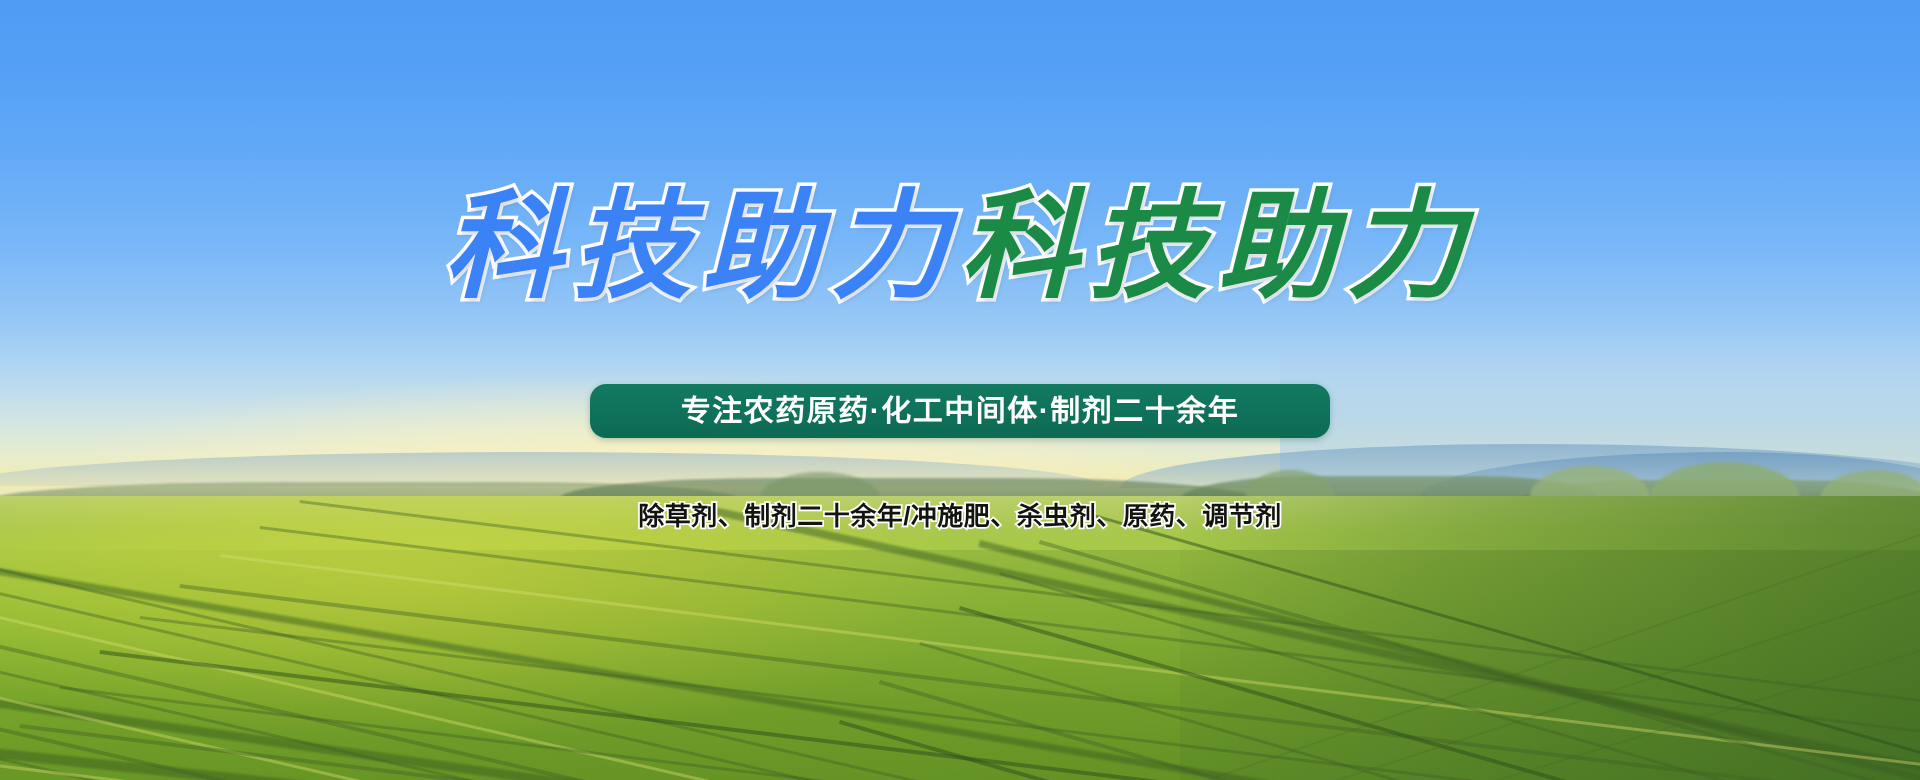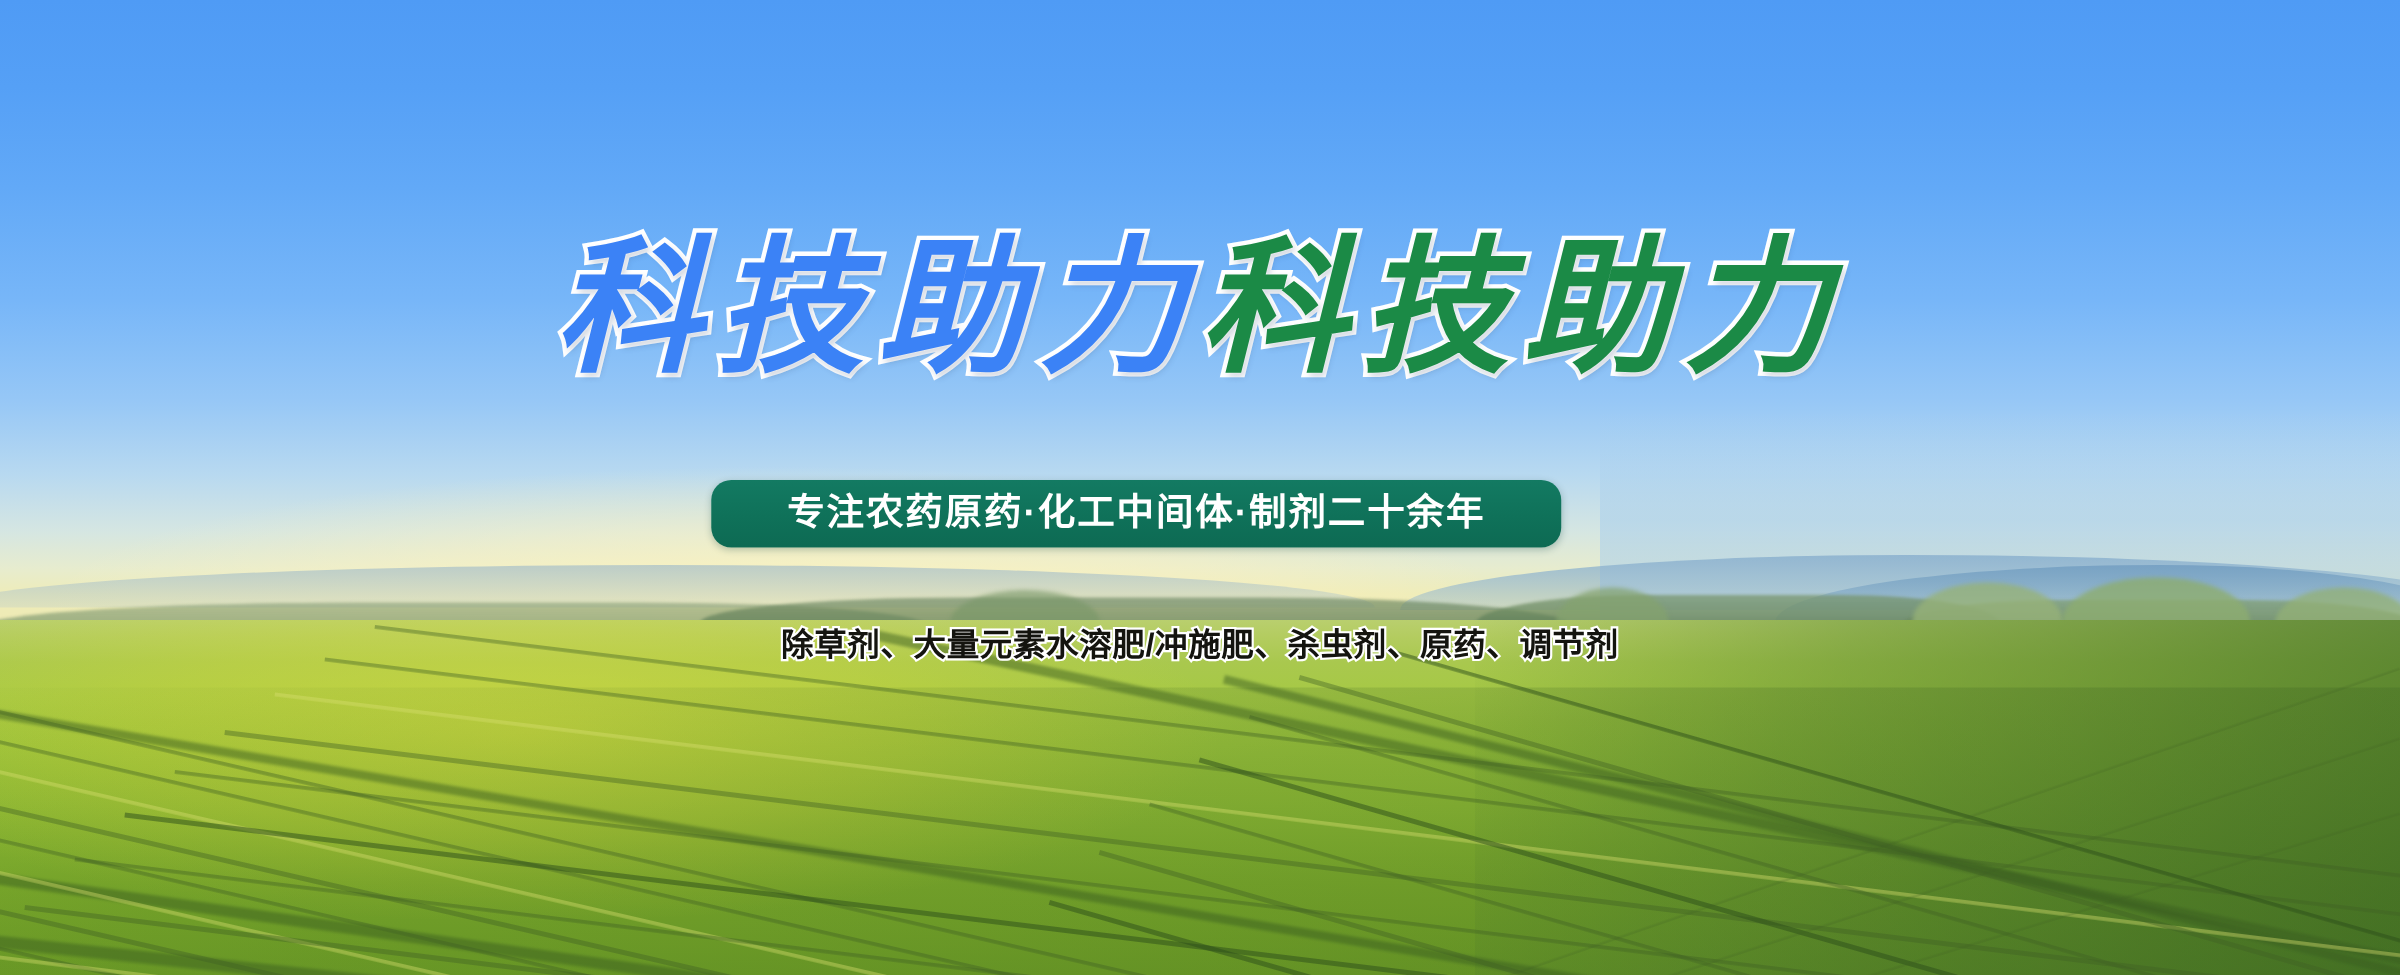--- a/index.html
+++ b/index.html
@@ -222,22 +222,22 @@
     text-shadow:
        0 0 2px #ffffff,
        2px 3px 5px rgba(40,70,110,0.22);
   }
   .title .seg-red { color: #3b82f6; }
   .title .seg-green { color: #1b8a46; }
 
   
   .pill {
     position: absolute;
-    left: 569px; top: 384px;
-    width: 680px; height: 54px;
+    left: 590px; top: 384px;
+    width: 740px; height: 54px;
     background: linear-gradient(to bottom, #137a62 0%, #0f7159 55%, #0d6a53 100%);
     border-radius: 16px 16px 16px 16px;
     box-shadow: 0 2px 6px rgba(0,60,50,0.25);
     display: flex;
     align-items: center;
     justify-content: center;
   }
   .pill-text {
     color: #ffffff;
     font-size: 30px;
@@ -338,16 +338,16 @@
 
   <div class="title-wrap">
     <div class="title"><span class="seg seg-red">科技助力</span><span class="seg seg-green">科技助力</span></div>
   </div>
 
   <div class="pill">
     <span class="pill-text">专注农药原药·化工中间体·制剂二十余年</span>
   </div>
 
   <div class="products">
-    <div class="prod-line">除草剂、大量元素水溶肥/冲施肥、杀虫剂、原药、调节剂</div>
+    <div class="prod-line">除草剂、制剂二十余年/冲施肥、杀虫剂、原药、调节剂</div>
   </div>
 
 </div>
 
 </body></html>

